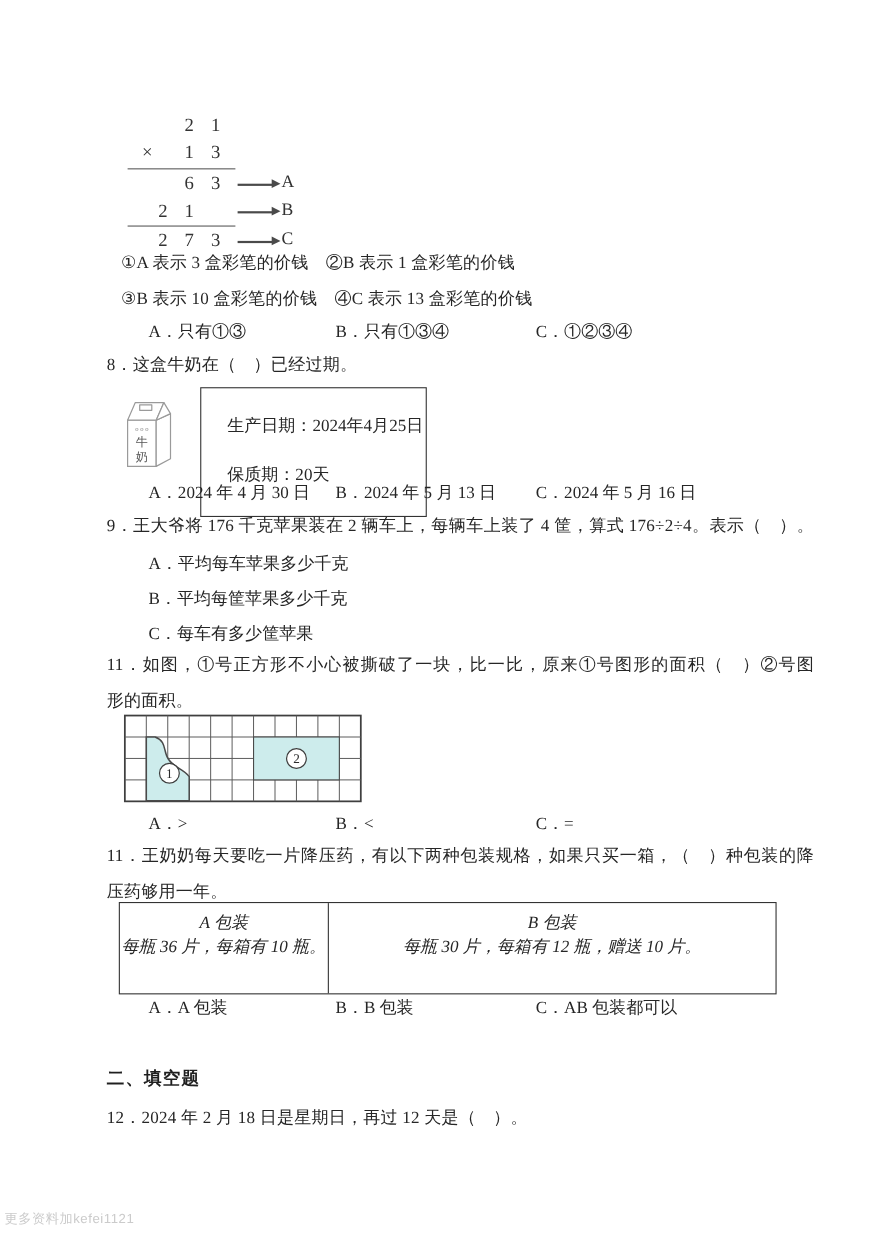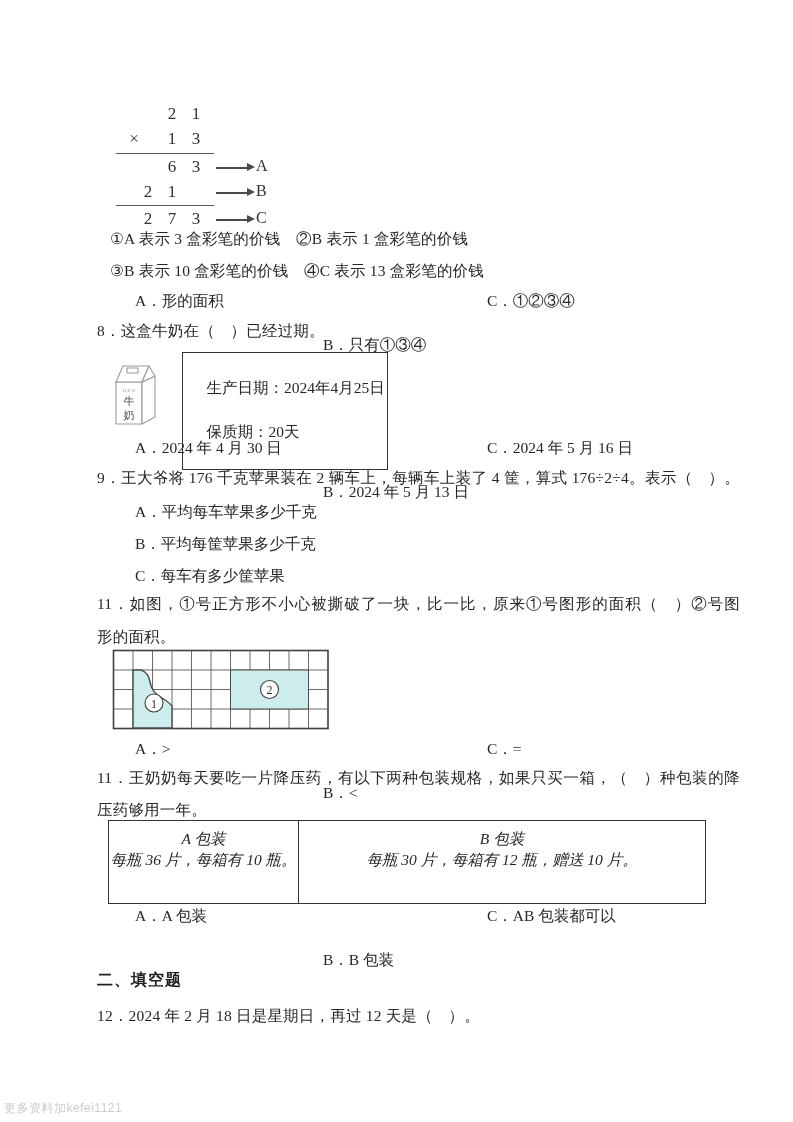--- a/index.html
+++ b/index.html
@@ -4,21 +4,21 @@
 <style>
   html,body { margin:0; padding:0; background:#fff; }
   .page {
     position:relative; width:793px; height:1122px; background:#ffffff;
     font-family:"Liberation Serif", serif; color:#262626; overflow:hidden;
   }
   .line { position:absolute; left:97px; font-size:15.5px; letter-spacing:0.2px; white-space:pre; }
   .ind  { left:110px;text-align:right; }
   .jline { width:643px; text-align:justify; text-align-last:justify; white-space:normal; }
   .opt  { position:absolute; font-size:15.5px; white-space:pre; }
-  .o1 { left:135px; } .o2 { left:323px;margin-top:44px; } .o3 { left:487px; }
+  .o1 { left:135px; } .o2 { left:305px; } .o3 { left:487px; }
 
   
   .mult { position:absolute; left:114px; top:100px; width:290px; height:134px; }
   .mult .d { position:absolute; width:24px; text-align:center; font-size:17px; color:#333; }
   .mult .mline { position:absolute; left:2px; width:98px; border-top:1.6px solid #5a5a5a; }
   .mult .arrow { position:absolute; left:102px; width:32px; height:1.6px; background:#4a4a4a; }
   .mult .arrow::after {
     content:""; position:absolute; right:-7px; top:-3.6px;
     border-left:8px solid #4a4a4a; border-top:4.4px solid transparent; border-bottom:4.4px solid transparent;
   }
@@ -73,21 +73,21 @@
     <span class="d" style="left:22px; top:109px">2</span>
     <span class="d" style="left:46px; top:109px">7</span>
     <span class="d" style="left:70px; top:109px">3</span>
     <span class="arrow" style="top:119px"></span>
     <span class="albl" style="top:109px">C</span>
   </div>
 
   <div class="line ind" style="top:229px">①A 表示 3 盒彩笔的价钱　②B 表示 1 盒彩笔的价钱</div>
   <div class="line ind" style="top:261px">③B 表示 10 盒彩笔的价钱　④C 表示 13 盒彩笔的价钱</div>
   <div>
-    <span class="opt o1" style="top:291px">A．形的面积</span>
+    <span class="opt o1" style="top:291px">A．只有①③</span>
     <span class="opt o2" style="top:291px">B．只有①③④</span>
     <span class="opt o3" style="top:291px">C．①②③④</span>
   </div>
 
   <div class="line" style="top:321px">8．这盒牛奶在（　）已经过期。</div>
 
   <svg style="position:absolute; left:102px; top:356px" width="70" height="74" viewBox="0 0 70 74">
     <g fill="#ffffff" stroke="#9a9a9a" stroke-width="1.1" stroke-linejoin="round">
       <polygon points="14,26 40,26 40,68 14,68"></polygon>
       <polygon points="40,26 53,20 53,61 40,68"></polygon>

